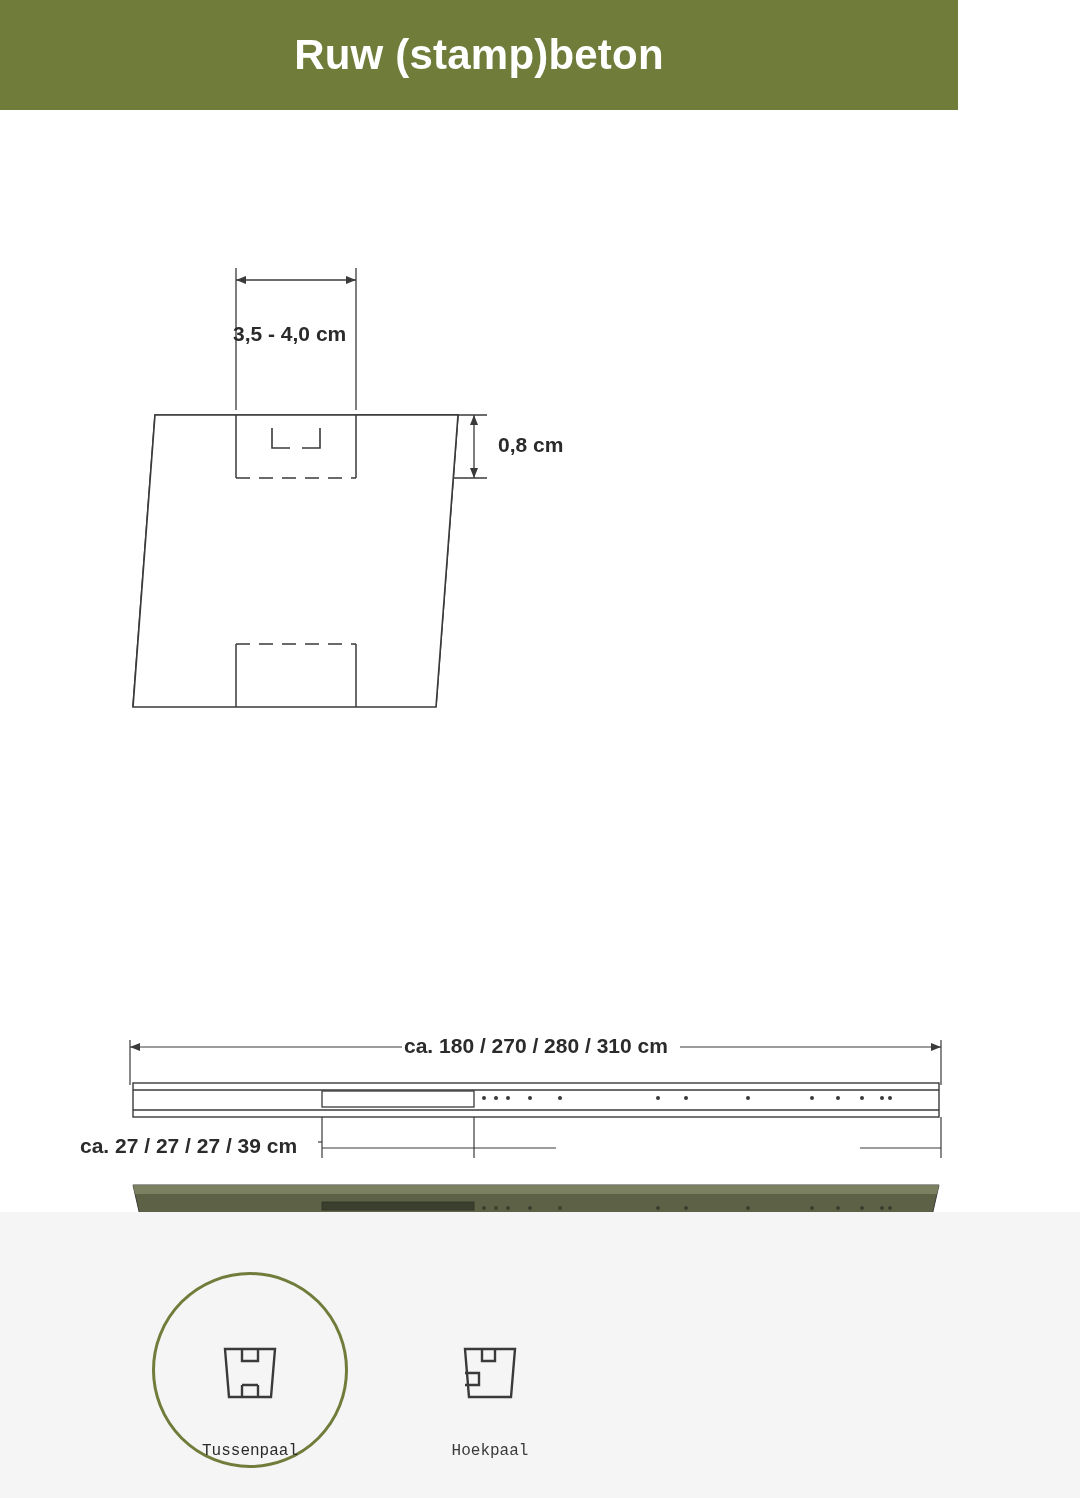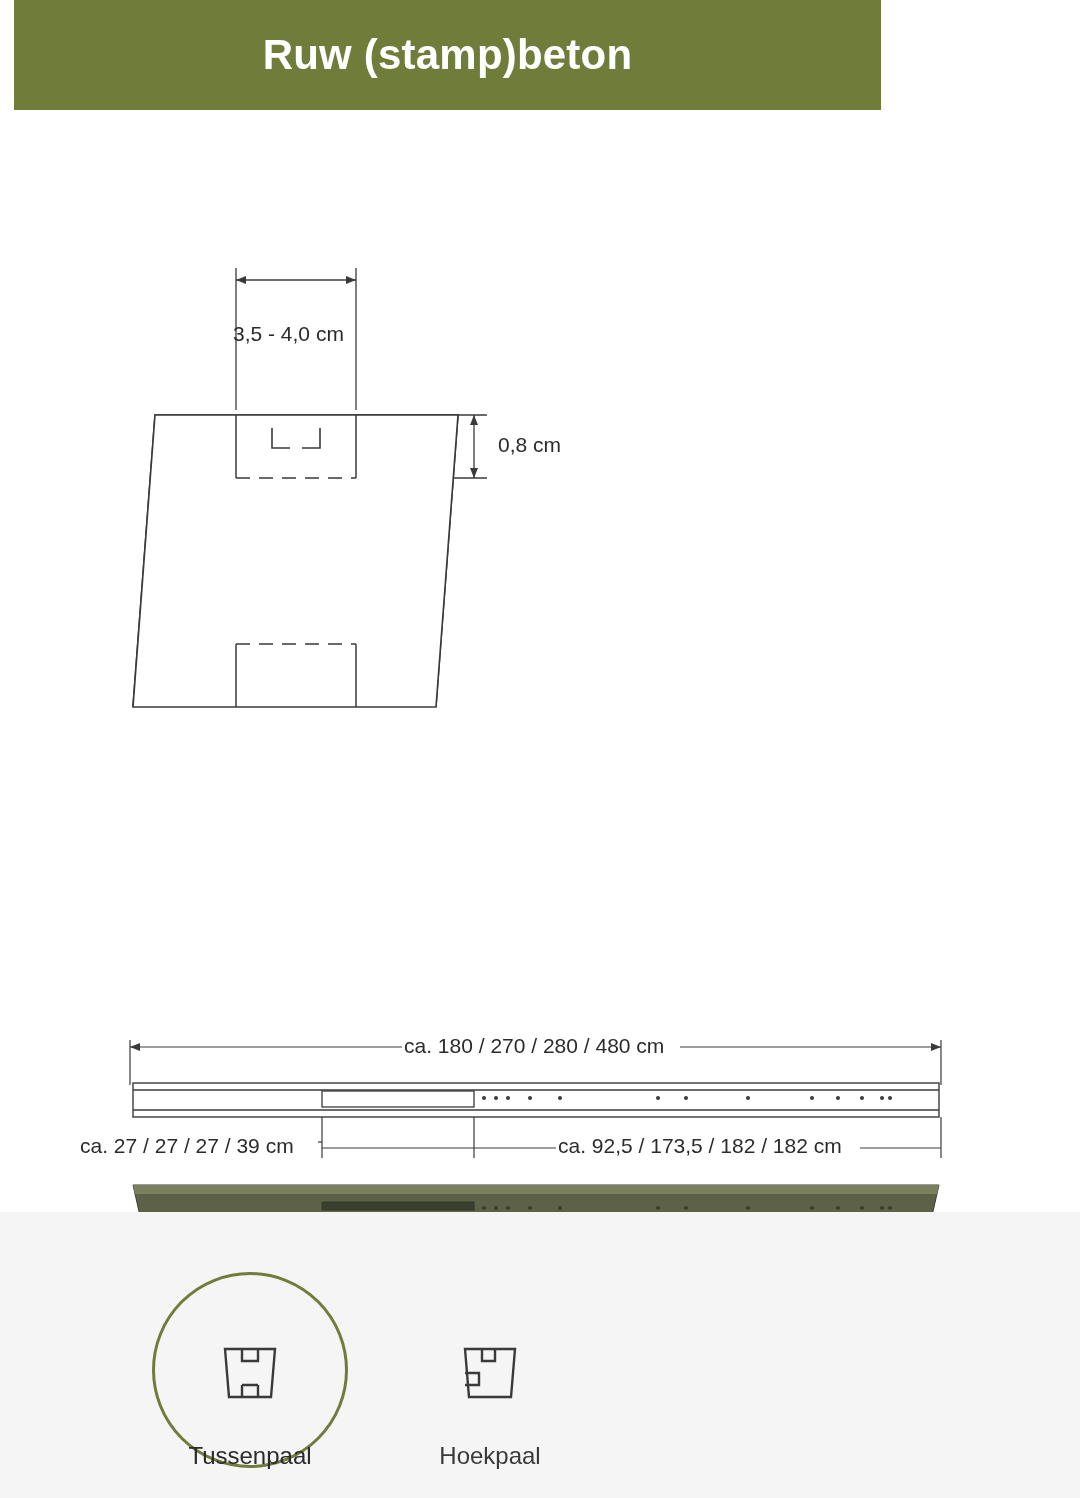--- a/index.html
+++ b/index.html
@@ -11,41 +11,41 @@
     height: 1498px;
     background: #ffffff;
     font-family: "Liberation Sans", sans-serif;
     color: #2b2b2b;
     position: relative;
     overflow: hidden;
   }
 
   
   .header {
-    width: 867px;
+    width: 958px;
     height: 110px;
     background: #6f7c3a;
     display: flex;
     align-items: center;
     justify-content: center;
-    margin-left: 14px;
   }
   .header-title {
     color: #ffffff;
     font-size: 42px;
     font-weight: bold;
     letter-spacing: 0.2px;
   }
 
   
   .canvas {
     position: relative;
     width: 1080px;
     height: 1102px;
     background: #ffffff;
+    font-weight: bold;
   }
 
   .svg-layer {
     position: absolute;
     left: 0;
     top: 0;
   }
 
   .dim-label {
     position: absolute;
@@ -84,23 +84,24 @@
     border-radius: 50%;
     display: flex;
     align-items: center;
     justify-content: center;
     box-sizing: border-box;
   }
   .type-option.selected .ring {
     border: 3px solid #6f7c3a;
   }
   .type-option .label {
-    font-size: 24px;
+    font-size: 16px;
     color: #3a3a3a;
     margin-top: -26px;
+    font-family: Liberation Mono, monospace;
   }
   .type-option.selected .label {
     color: #2b2b2b;
   }
   .icon-box {
     width: 70px;
     height: 70px;
     display: block;
   }
 </style>
@@ -228,25 +229,24 @@
           <circle cx="882" cy="1098" r="2"></circle>
           <circle cx="890" cy="1098" r="2"></circle>
       </g>
     </g>
   </svg>
 
   <div class="dim-label" style="left:233px; top:212px;">3,5 - 4,0 cm</div>
 
   <div class="dim-label" style="left:498px; top:323px;">0,8 cm</div>
 
-  <div class="dim-label" style="left:404px; top:924px;">ca. 180 / 270 / 280 / 480 cm</div>
+  <div class="dim-label" style="left:404px; top:924px;">ca. 180 / 270 / 280 / 310 cm</div>
 
   <div class="dim-label" style="left:80px; top:1024px;">ca. 27 / 27 / 27 / 39 cm</div>
 
-  <div class="dim-label" style="left:558px; top:1024px;">ca. 92,5 / 173,5 / 182 / 182 cm</div>
 </div>
 
 <div class="footer">
   <div class="type-options">
 
     <div class="type-option selected">
       <div class="ring">
         <svg class="icon-box" viewBox="0 0 70 70">
           <path d="M10,14 L60,14 L56,62 L14,62 Z" fill="none" stroke="#3a3a3a" stroke-width="2.4"></path>
           <path d="M27,14 L27,26 L43,26 L43,14" fill="none" stroke="#3a3a3a" stroke-width="2.4"></path>

